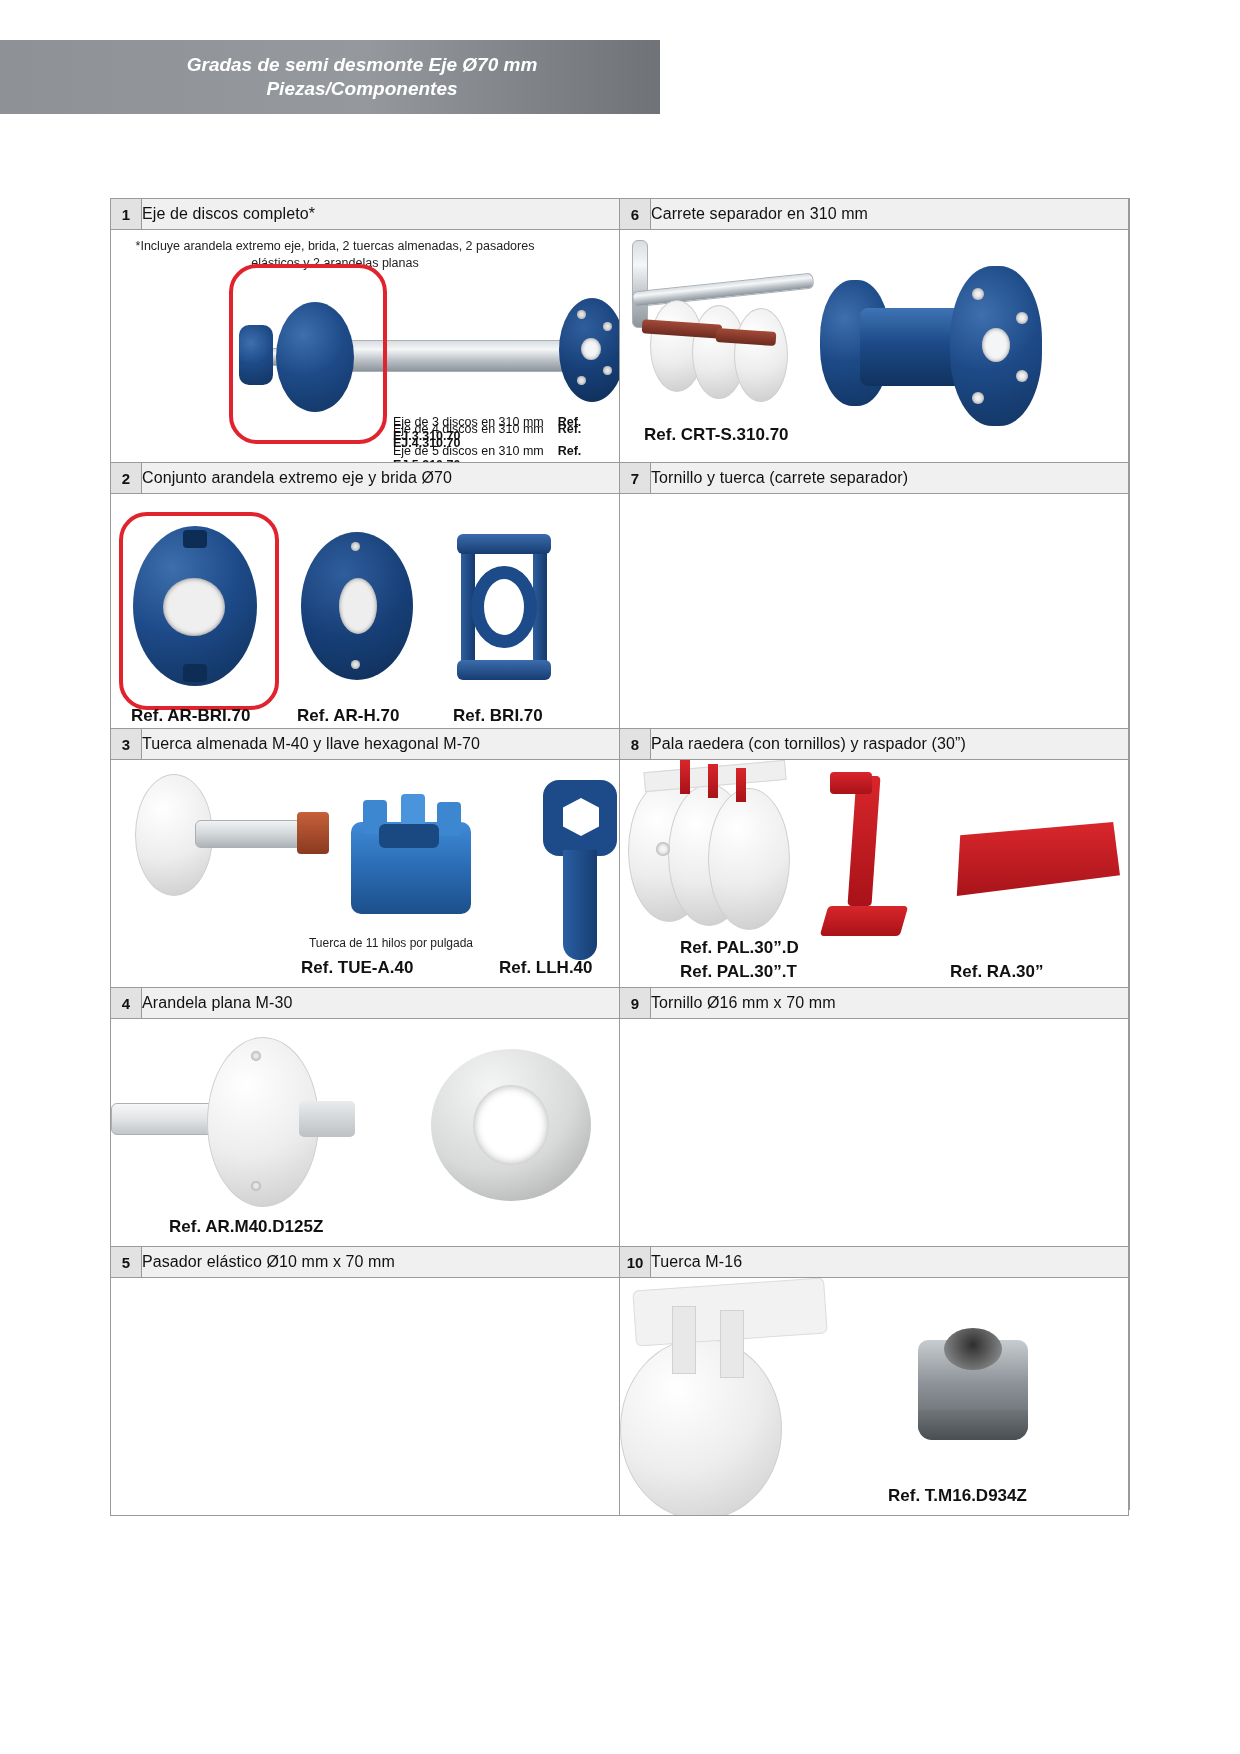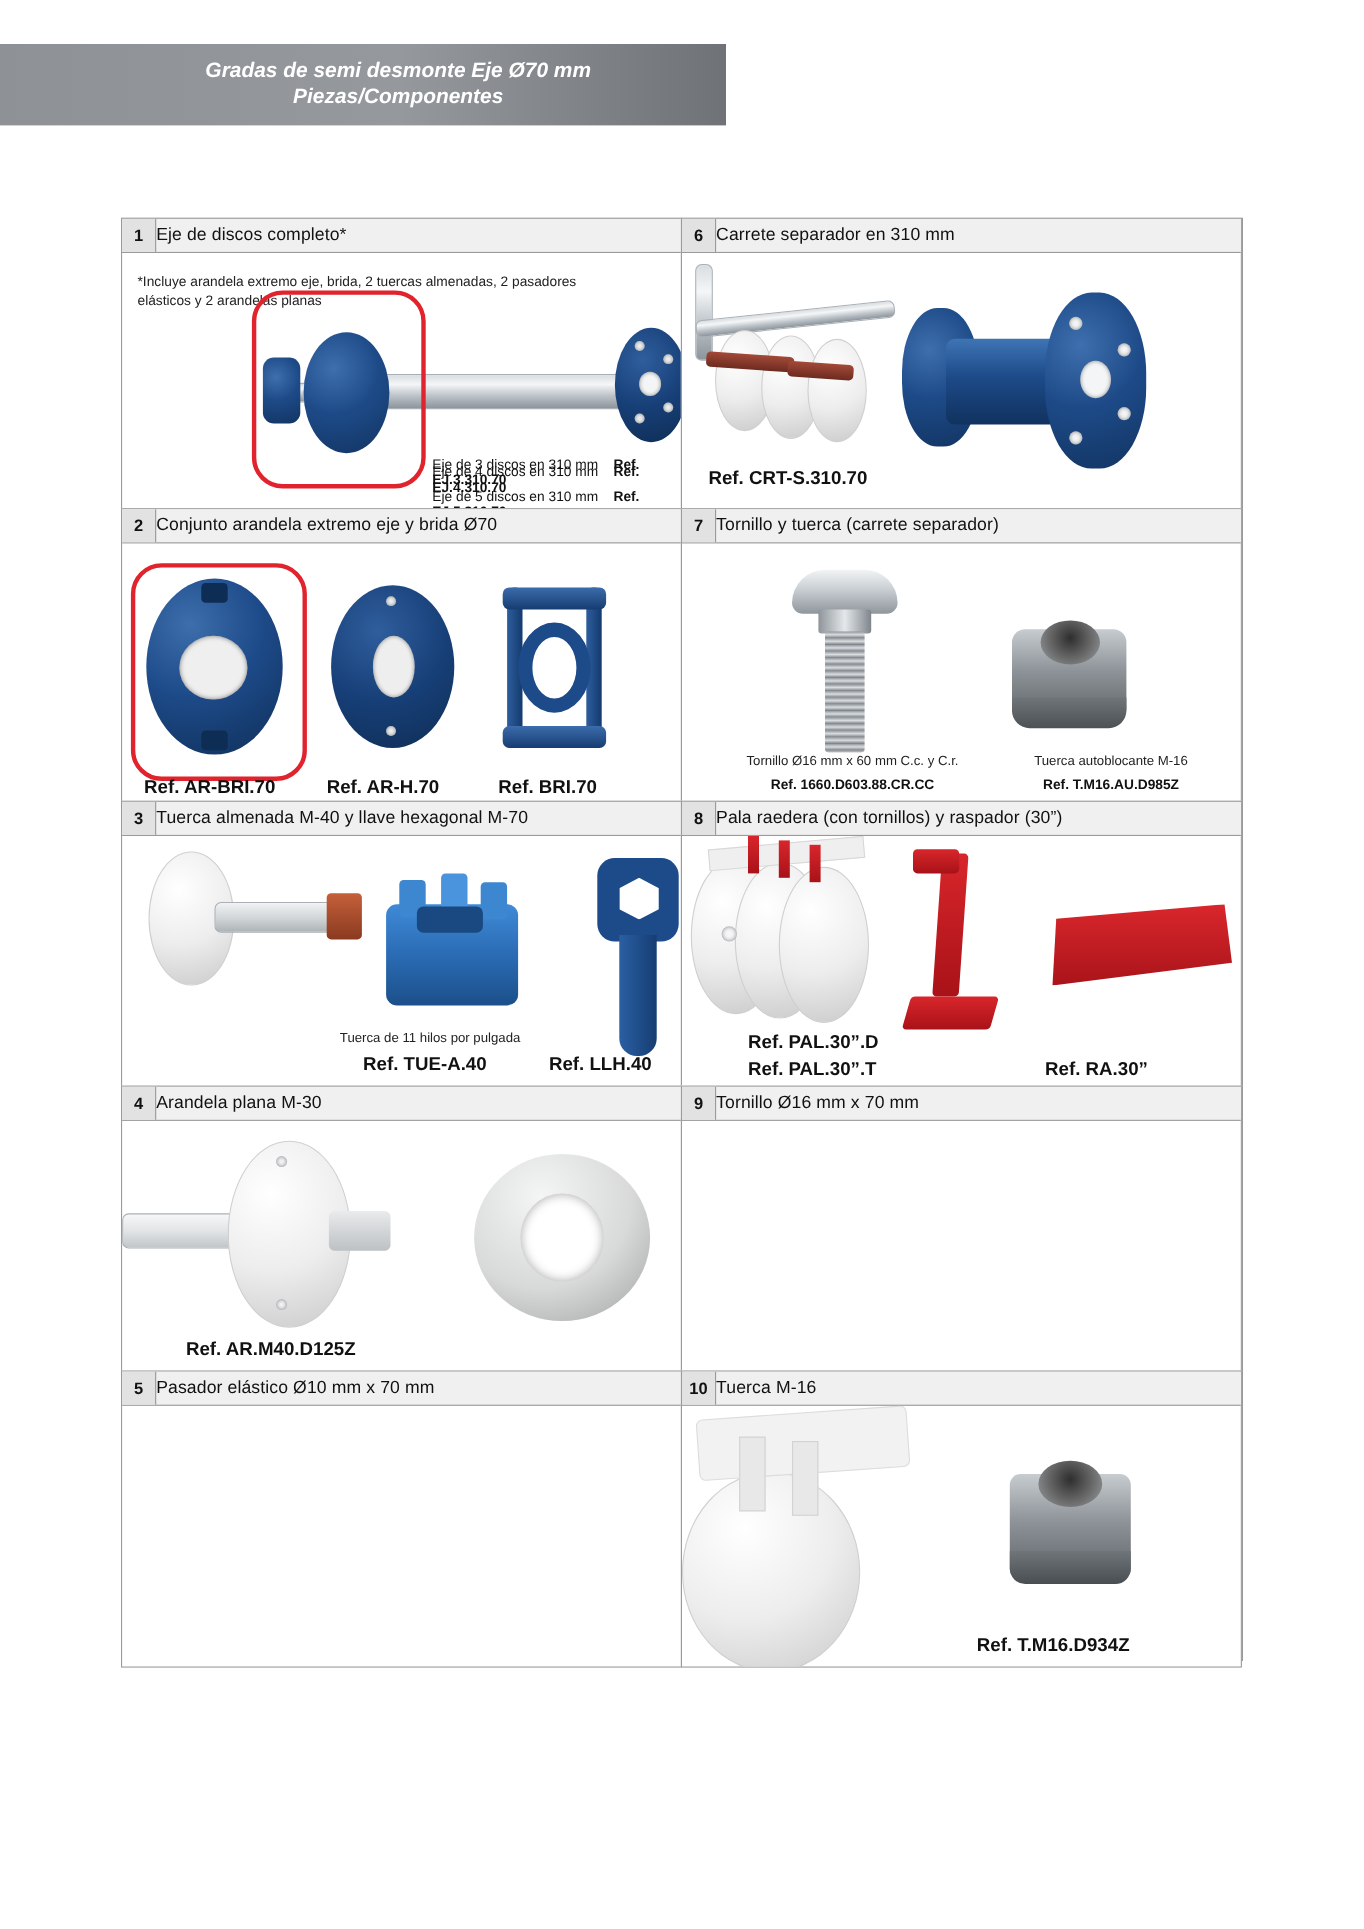--- a/index.html
+++ b/index.html
@@ -140,21 +140,21 @@
 </div>
 
 <div class="sheet">
 
   <div class="cell">
     <div class="cell-head">
       <div class="cell-num">1</div>
       <div class="cell-title">Eje de discos completo*</div>
     </div>
     <div class="cell-body">
-      <div class="note" style="left:14px;top:18px;width:420px;">*Incluye arandela extremo eje, brida, 2 tuercas almenadas, 2 pasadores elásticos y 2 arandelas planas</div>
+      <div class="note" style="left:14px;top:8px;width:420px;text-align:center;">*Incluye arandela extremo eje, brida, 2 tuercas almenadas, 2 pasadores elásticos y 2 arandelas planas</div>
 
       <div class="shaft" style="left:175px;top:110px;width:300px;height:30px;"></div>
       <div class="shaft" style="left:140px;top:118px;width:45px;height:16px;"></div>
       <div class="disc-blue" style="left:165px;top:72px;width:78px;height:110px;border-radius:50%/50%;"></div>
       <div class="disc-blue dark" style="left:448px;top:68px;width:66px;height:104px;"></div>
       <div class="hole" style="left:470px;top:108px;width:20px;height:22px;"></div>
       <div class="hole" style="left:466px;top:80px;width:9px;height:9px;"></div>
       <div class="hole" style="left:492px;top:92px;width:9px;height:9px;"></div>
       <div class="hole" style="left:466px;top:146px;width:9px;height:9px;"></div>
       <div class="hole" style="left:492px;top:136px;width:9px;height:9px;"></div>
@@ -234,39 +234,20 @@
       <div class="ref-bold" style="left:186px;top:212px;">Ref. AR-H.70</div>
       <div class="ref-bold" style="left:342px;top:212px;">Ref. BRI.70</div>
     </div>
   </div>
 
   <div class="cell">
     <div class="cell-head">
       <div class="cell-num">7</div>
       <div class="cell-title">Tornillo y tuerca (carrete separador)</div>
     </div>
-    <div class="cell-body">
-
-      <div style="position:absolute;left:100px;top:24px;width:96px;height:40px;border-radius:48px 48px 16px 16px;background:linear-gradient(to bottom,#f2f4f5 0%,#c8ced2 45%,#8f969c 100%);"></div>
-      <div style="position:absolute;left:124px;top:60px;width:48px;height:22px;background:linear-gradient(to right,#8e949a,#e4e8ea,#7e858b);border-radius:3px;"></div>
-      <div class="bolt-threads" style="left:130px;top:80px;width:36px;height:110px;"></div>
-
-      <div class="nut" style="left:300px;top:78px;width:104px;height:84px;"></div>
-      <div class="nut-ring" style="left:326px;top:70px;width:54px;height:40px;"></div>
-      <div style="position:absolute;left:300px;top:140px;width:104px;height:28px;border-radius:0 0 16px 16px;background:linear-gradient(to bottom,#6f7579,#4c5155);"></div>
-
-      <div class="caption" style="left:30px;top:190px;width:250px;">Tornillo Ø16 mm x 60 mm C.c. y C.r.</div>
-      <div class="caption" style="left:290px;top:190px;width:200px;">Tuerca autoblocante M-16</div>
-      <div class="ref-small" style="left:30px;top:212px;width:250px;text-align:center;">
-        <b>Ref. 1660.D603.88.CR.CC</b>
-      </div>
-      <div class="ref-small" style="left:290px;top:212px;width:200px;text-align:center;">
-        <b>Ref. T.M16.AU.D985Z</b>
-      </div>
-    </div>
   </div>
 
   <div class="cell">
     <div class="cell-head">
       <div class="cell-num">3</div>
       <div class="cell-title">Tuerca almenada M-40 y llave hexagonal M-70</div>
     </div>
     <div class="cell-body">
 
       <div class="disc-white" style="left:24px;top:14px;width:76px;height:120px;"></div>
@@ -277,21 +258,21 @@
       <div style="position:absolute;left:252px;top:40px;width:24px;height:34px;background:#3d86d0;border-radius:4px;"></div>
       <div style="position:absolute;left:290px;top:34px;width:24px;height:34px;background:#4a93dd;border-radius:4px;"></div>
       <div style="position:absolute;left:326px;top:42px;width:24px;height:34px;background:#3d86d0;border-radius:4px;"></div>
       <div style="position:absolute;left:268px;top:64px;width:60px;height:24px;background:#1a4880;border-radius:6px;"></div>
 
       <div style="position:absolute;left:432px;top:20px;width:74px;height:76px;background:#1d4a88;border-radius:16px;"></div>
       <div style="position:absolute;left:452px;top:38px;width:36px;height:38px;background:#ffffff;clip-path:polygon(50% 0,100% 25%,100% 75%,50% 100%,0 75%,0 25%);"></div>
       <div style="position:absolute;left:452px;top:90px;width:34px;height:110px;background:linear-gradient(to right,#2a5fa3,#163d72);border-radius:0 0 16px 16px;"></div>
 
       <div class="caption" style="left:150px;top:176px;width:260px;">Tuerca de 11 hilos por pulgada</div>
-      <div class="ref-bold" style="left:190px;top:198px;margin-left:29px;">Ref. TUE-A.40</div>
+      <div class="ref-bold" style="left:190px;top:198px;">Ref. TUE-A.40</div>
       <div class="ref-bold" style="left:388px;top:198px;">Ref. LLH.40</div>
     </div>
   </div>
 
   <div class="cell">
     <div class="cell-head">
       <div class="cell-num">8</div>
       <div class="cell-title">Pala raedera (con tornillos) y raspador (30”)</div>
     </div>
     <div class="cell-body">

